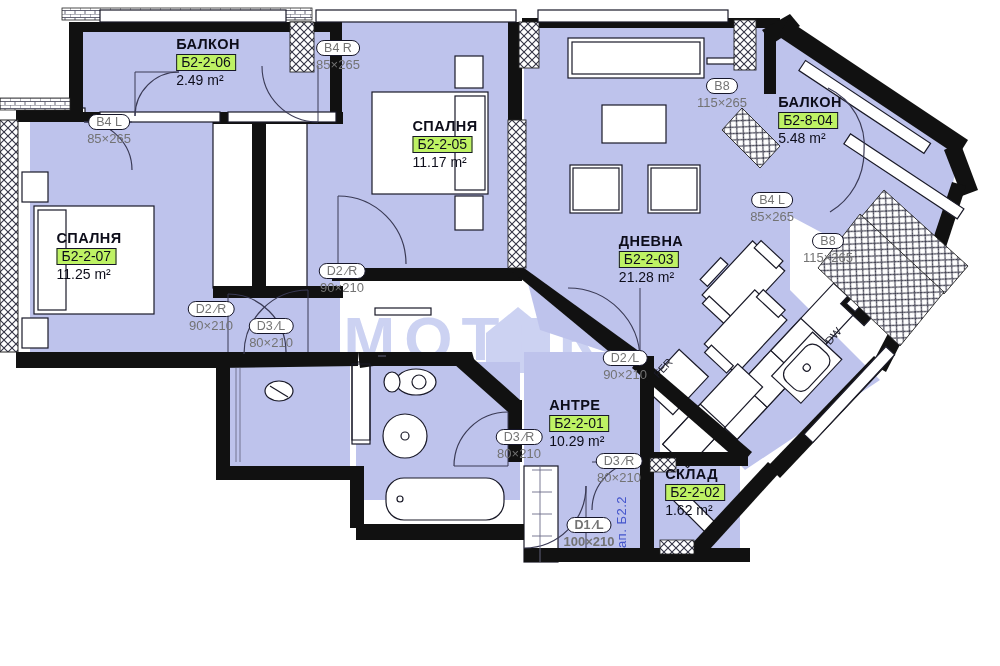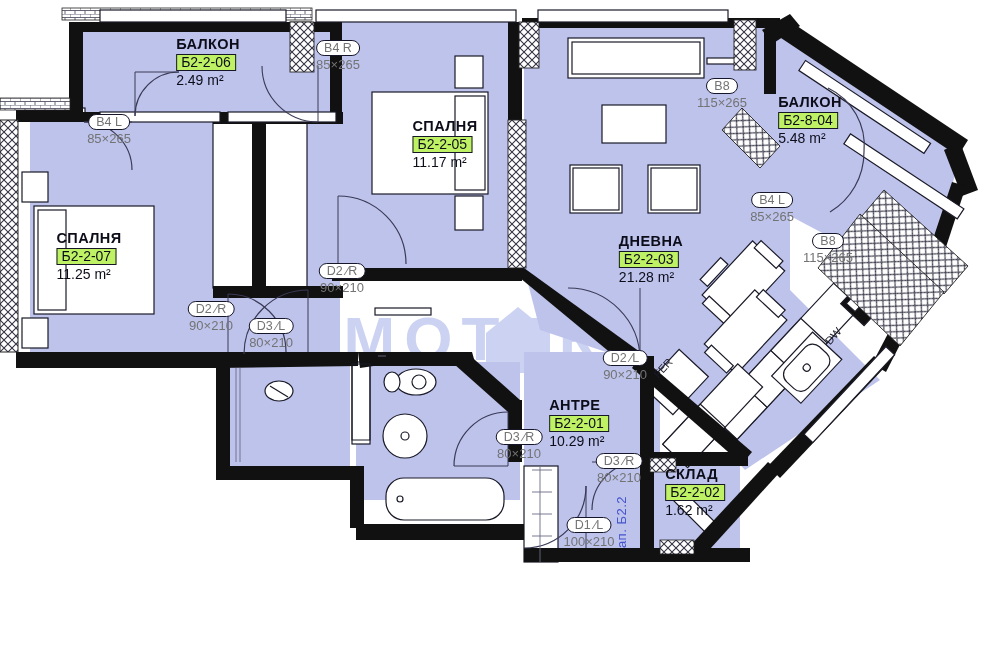--- a/index.html
+++ b/index.html
@@ -375,21 +375,21 @@
     <div class="dim">90×210</div>
   </div>
   <div class="opn" style="left:519px;top:427px;transform:translateX(-50%);">
     <div class="tag">D3 ∕R</div>
     <div class="dim">80×210</div>
   </div>
   <div class="opn" style="left:619px;top:451px;transform:translateX(-50%);">
     <div class="tag">D3 ∕R</div>
     <div class="dim">80×210</div>
   </div>
-  <div class="opn" style="left:589px;top:515px;transform:translateX(-50%);">
+  <div class="opn" style="left:589px;top:515px;transform:translateX(-50%);font-weight:bold;">
     <div class="tag">D1 ∕L</div>
     <div class="dim">100×210</div>
   </div>
 
   <div class="kl" style="left:824px;top:330px;transform:rotate(-48deg);">DW</div>
   <div class="kl" style="left:652px;top:362px;transform:rotate(-48deg);">FER</div>
 
   <div class="apt" style="left:614px;top:496px;">ап. Б2.2</div>
 
 </div>

